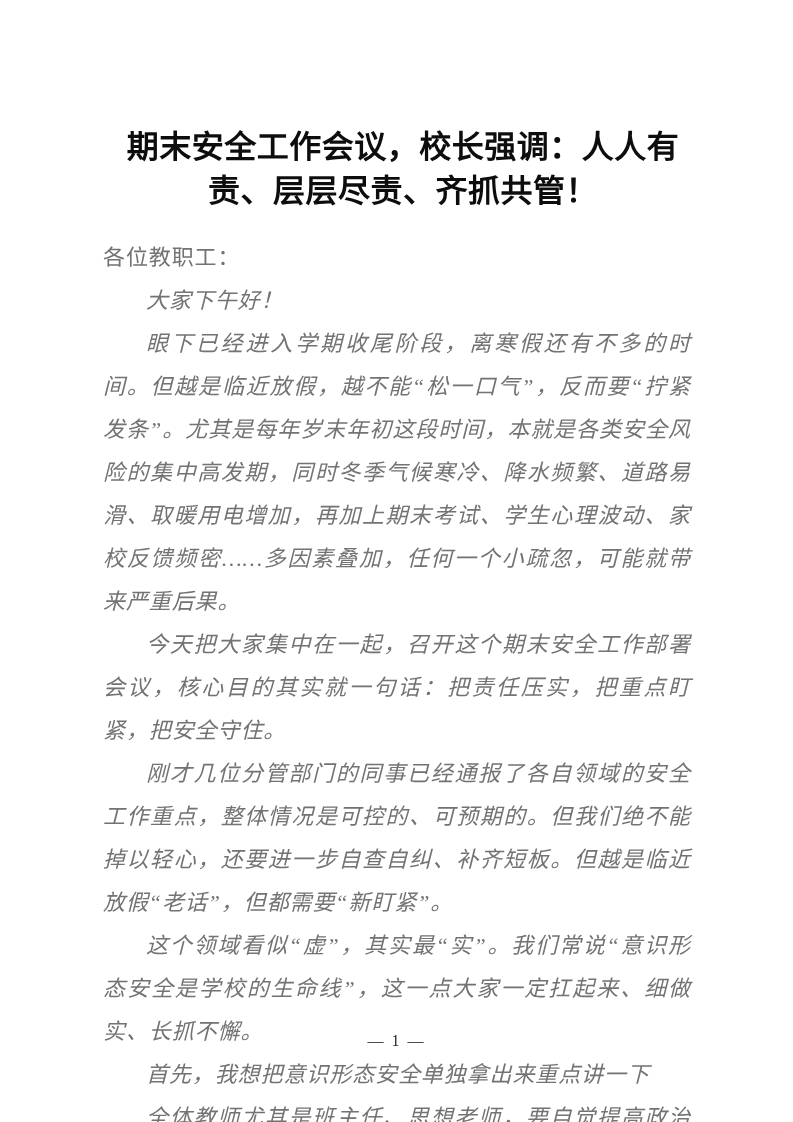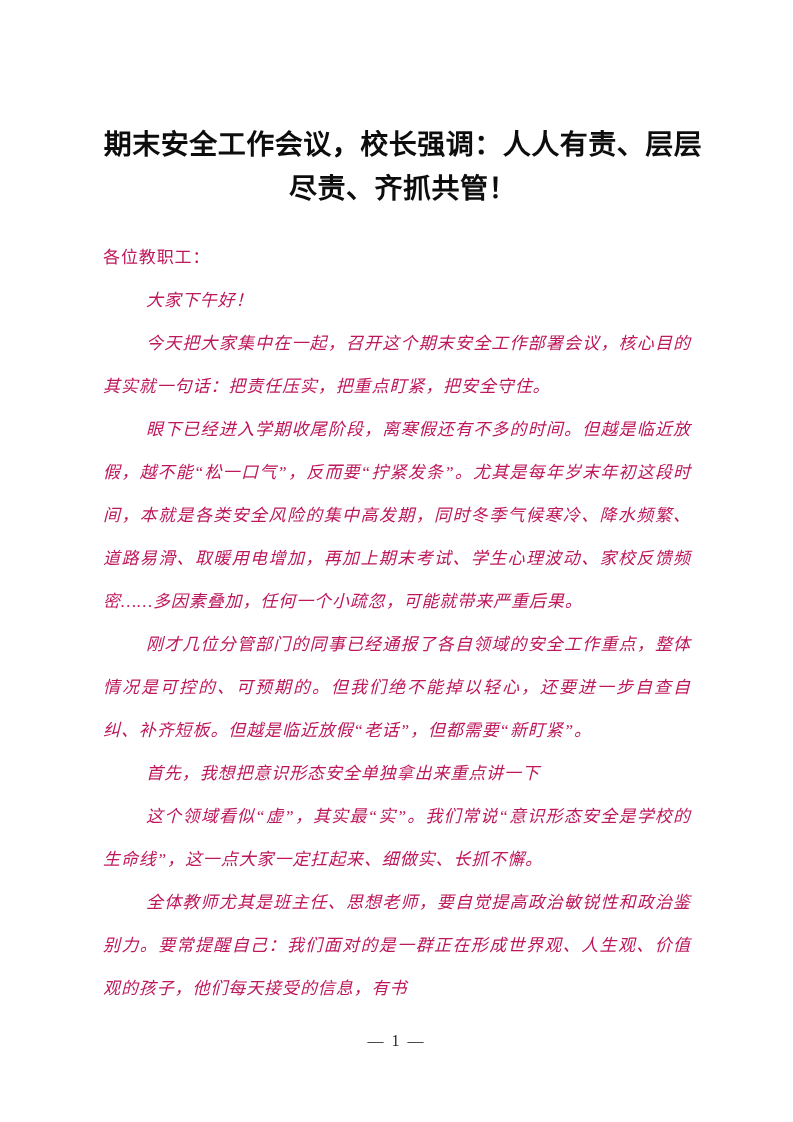--- a/index.html
+++ b/index.html
@@ -23,40 +23,40 @@
 
   
   .doc-title {
     position: absolute;
     left: 103px;
     top: 104px;
     width: 600px;
     text-align: center;
     font-family: "DejaVu Sans", "Liberation Sans", sans-serif;
     font-weight: 700;
-    font-size: 28px;
+    font-size: 32px;
     line-height: 44px;
     letter-spacing: 0.5px;
     color: #0d0d0d;
     white-space: pre-line;
   }
 
   
   .doc-body {
     position: absolute;
     left: 103px;
     top: 236px;
     width: 588px;
   }
 
   .para {
     font-family: "Liberation Serif", "DejaVu Serif", serif;
-    font-size: 17px;
+    font-size: 22px;
     line-height: 43px;
-    color: #be185d;
+    color: #737373;
     text-align: justify;
     text-justify: inter-character;
     letter-spacing: 0.9px;
     margin: 0;
     word-break: break-all;
   }
 
   .para.indent {
     text-indent: 43px;
     font-style: italic;
@@ -85,29 +85,29 @@
 <div class="page">
 
   <h1 class="doc-title">期末安全工作会议，校长强调：人人有责、层层尽责、齐抓共管！</h1>
 
   <div class="doc-body">
 
     <p class="para flush">各位教职工：</p>
 
     <p class="para indent">大家下午好！</p>
 
+    <p class="para indent">眼下已经进入学期收尾阶段，离寒假还有不多的时间。但越是临近放假，越不能“松一口气”，反而要“拧紧发条”。尤其是每年岁末年初这段时间，本就是各类安全风险的集中高发期，同时冬季气候寒冷、降水频繁、道路易滑、取暖用电增加，再加上期末考试、学生心理波动、家校反馈频密……多因素叠加，任何一个小疏忽，可能就带来严重后果。</p>
+
     <p class="para indent">今天把大家集中在一起，召开这个期末安全工作部署会议，核心目的其实就一句话：把责任压实，把重点盯紧，把安全守住。</p>
-
-    <p class="para indent">眼下已经进入学期收尾阶段，离寒假还有不多的时间。但越是临近放假，越不能“松一口气”，反而要“拧紧发条”。尤其是每年岁末年初这段时间，本就是各类安全风险的集中高发期，同时冬季气候寒冷、降水频繁、道路易滑、取暖用电增加，再加上期末考试、学生心理波动、家校反馈频密……多因素叠加，任何一个小疏忽，可能就带来严重后果。</p>
 
     <p class="para indent">刚才几位分管部门的同事已经通报了各自领域的安全工作重点，整体情况是可控的、可预期的。但我们绝不能掉以轻心，还要进一步自查自纠、补齐短板。但越是临近放假“老话”，但都需要“新盯紧”。</p>
 
+    <p class="para indent">这个领域看似“虚”，其实最“实”。我们常说“意识形态安全是学校的生命线”，这一点大家一定扛起来、细做实、长抓不懈。</p>
+
     <p class="para indent">首先，我想把意识形态安全单独拿出来重点讲一下</p>
-
-    <p class="para indent">这个领域看似“虚”，其实最“实”。我们常说“意识形态安全是学校的生命线”，这一点大家一定扛起来、细做实、长抓不懈。</p>
 
     <p class="para indent">全体教师尤其是班主任、思想老师，要自觉提高政治敏锐性和政治鉴别力。要常提醒自己：我们面对的是一群正在形成世界观、人生观、价值观的孩子，他们每天接受的信息，有书</p>
 
   </div>
 
   <div class="page-footer">— 1 —</div>
 
 </div>
 
 </body></html>

